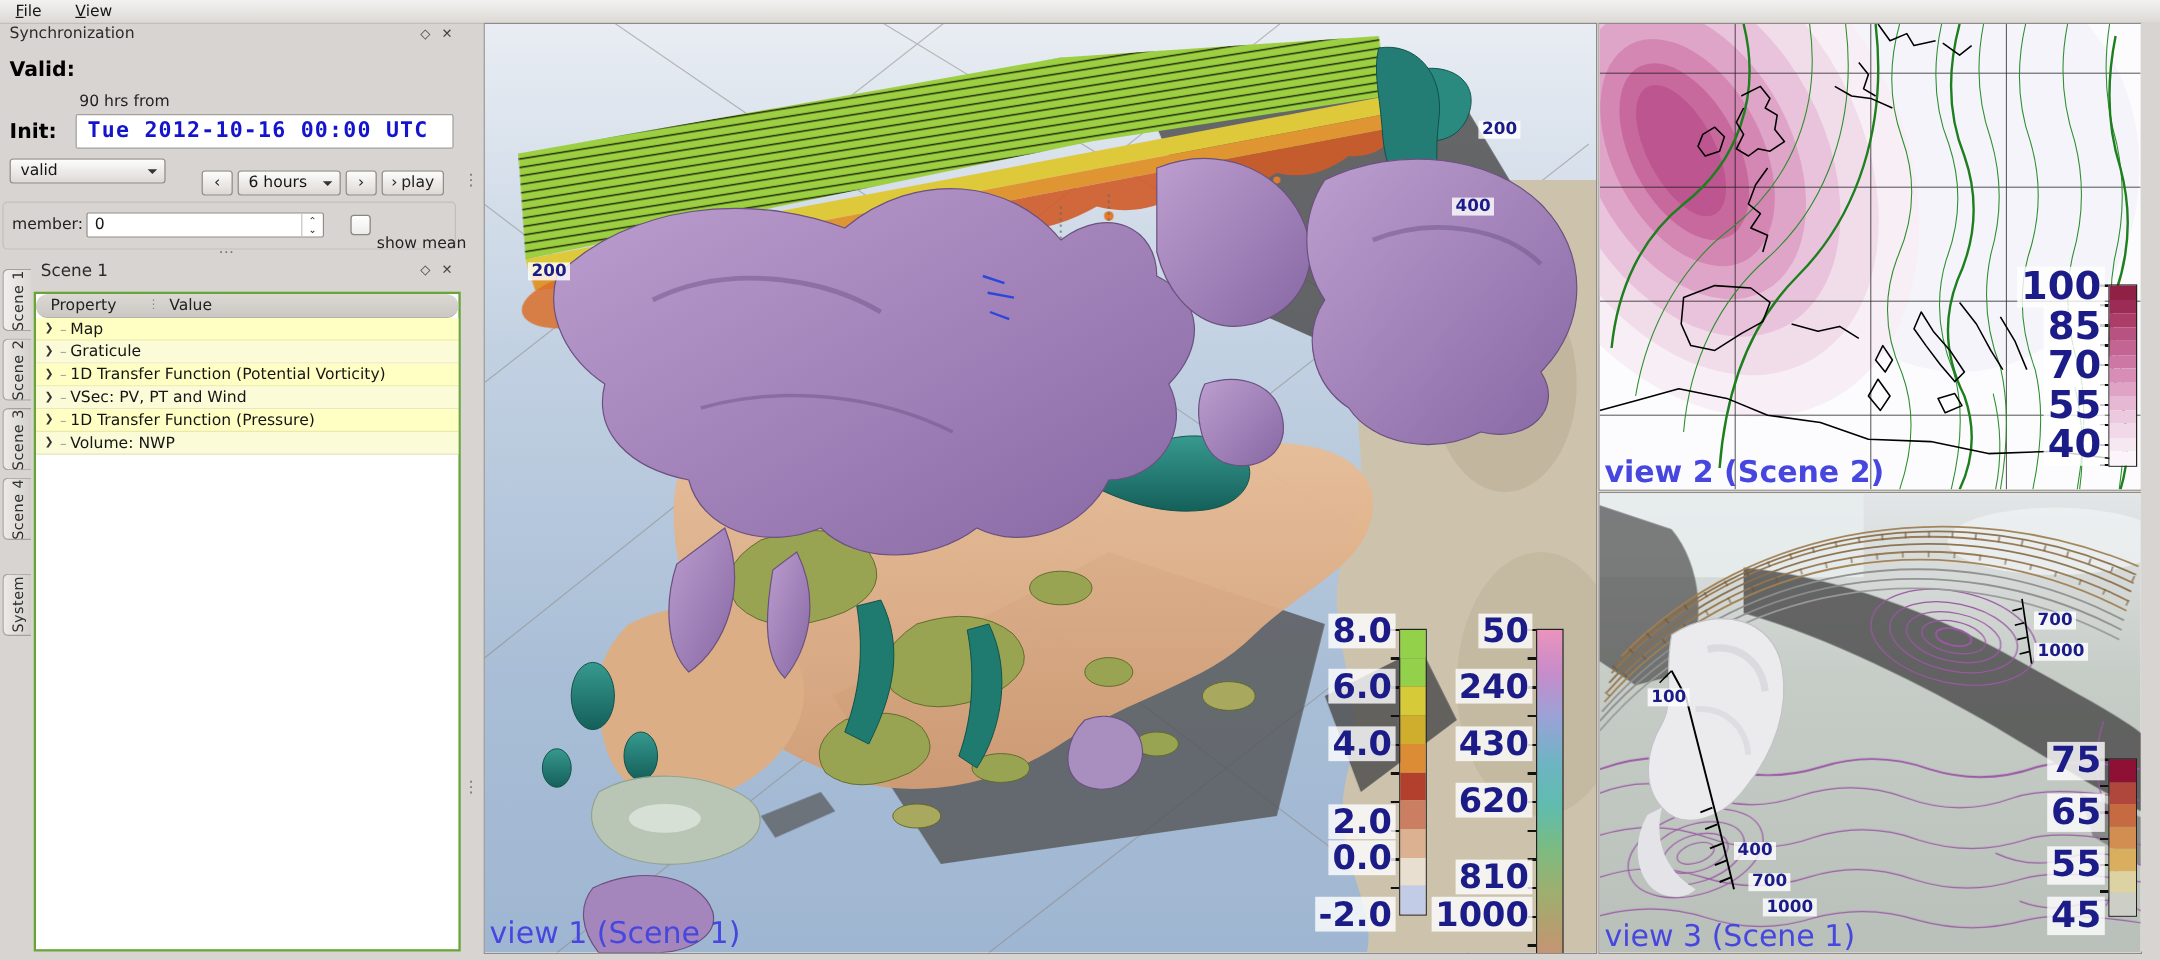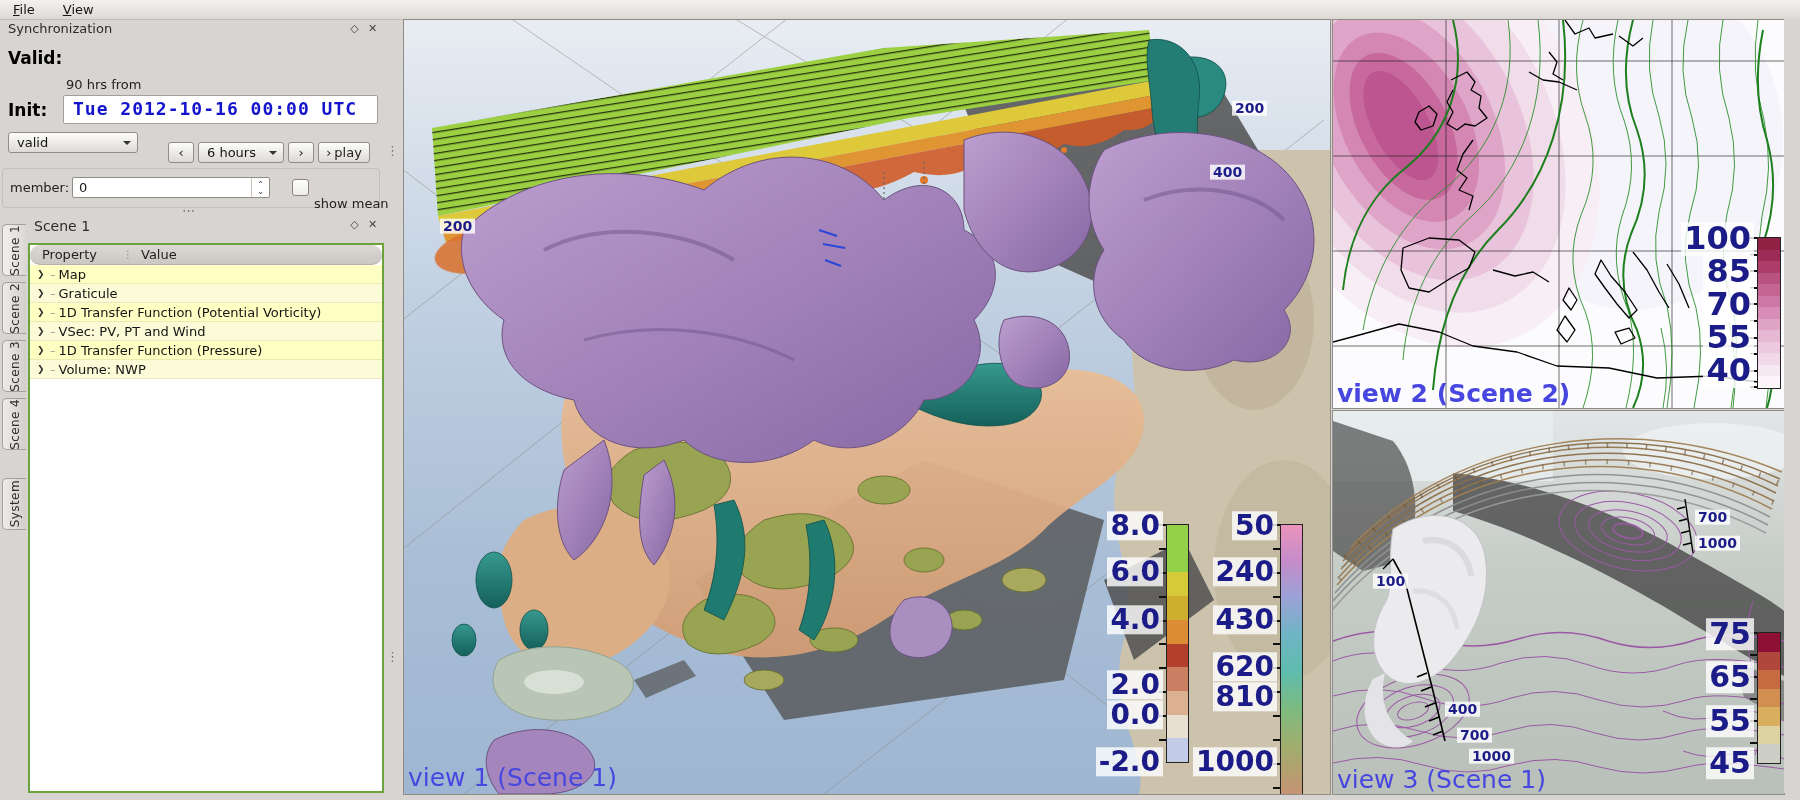--- a/index.html
+++ b/index.html
@@ -334,21 +334,21 @@
       <span class="numlab n28 lab" style="top:238px;">-2.0</span>
     </div>
 
     <div class="cbar" style="left:876px;top:504px;width:23px;height:295px;">
       <div class="cbar-bar" style="background: linear-gradient(rgb(235, 147, 188), rgb(197, 140, 202), rgb(154, 162, 215), rgb(111, 180, 196), rgb(95, 188, 174), rgb(124, 187, 128), rgb(159, 174, 110), rgb(187, 154, 112), rgb(217, 138, 126));"></div>
       <div class="tickstrip" style="background:repeating-linear-gradient(180deg,#111 0 2px,transparent 2px 23.9px);"></div>
       <span class="numlab n28 lab" style="top:2px;">50</span>
       <span class="numlab n28 lab" style="top:48px;">240</span>
       <span class="numlab n28 lab" style="top:96px;">430</span>
       <span class="numlab n28 lab" style="top:143px;">620</span>
-      <span class="numlab n28 lab" style="top:173px;text-align:center;">810</span>
+      <span class="numlab n28 lab" style="top:207px;text-align:center;">810</span>
       <span class="numlab n28 lab" style="top:238px;">1000</span>
     </div>
 
     <span class="viewlab" style="left:4px;bottom:4px;">view 1 (Scene 1)</span>
   </div>
 
   <div id="view2" class="view">
     <svg width="451" height="388" viewBox="0 0 451 388">
       <rect width="451" height="388" fill="#fcfcfe"></rect>
       <g>

